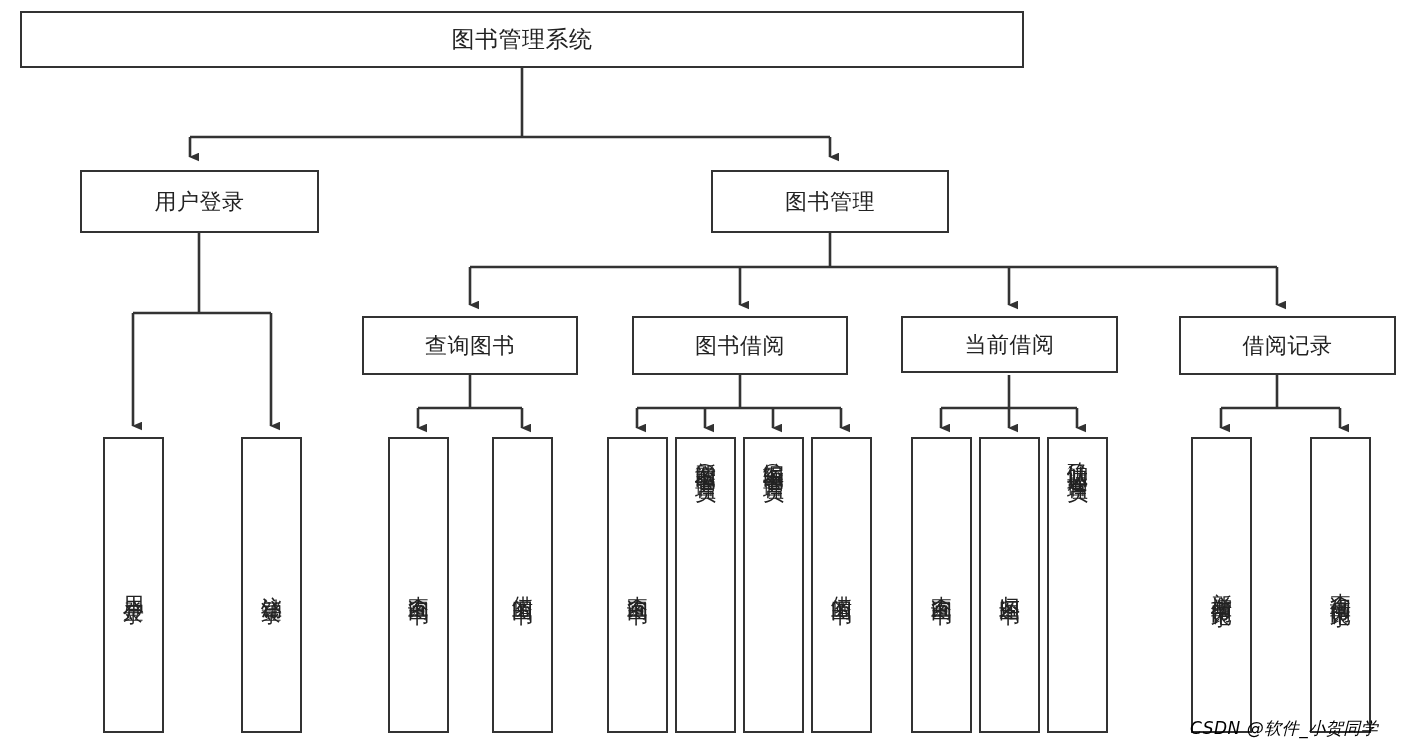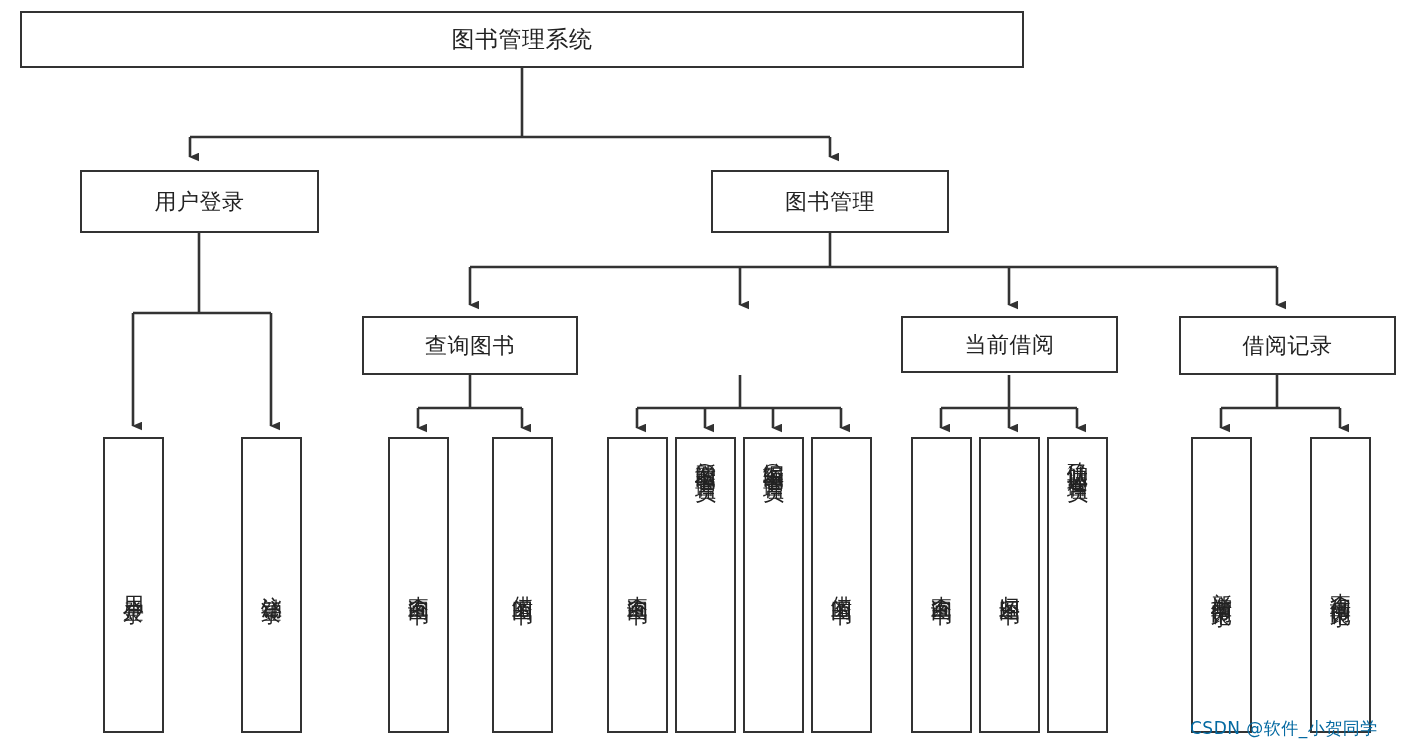--- a/index.html
+++ b/index.html
@@ -62,24 +62,25 @@
     letter-spacing: 3px;
     white-space: nowrap;
   }
   .node.v.center {
     align-items: center;
     padding-top: 0;
   }
   .watermark {
     position: absolute;
     font-size: 17px;
-    color: #0369a1;
+    color: #000000;
     white-space: nowrap;
     letter-spacing: 0.5px;
     font-family: "DejaVu Sans", "Liberation Sans", sans-serif;
+    font-style: italic;
   }
 </style>
 </head>
 <body>
 
 <div id="canvas">
 
   <svg id="wires" viewBox="0 0 1405 747" xmlns="http://www.w3.org/2000/svg">
     <defs>
       <marker id="arrow" markerWidth="9" markerHeight="10" refX="4.5" refY="9" orient="auto" markerUnits="userSpaceOnUse">
@@ -144,20 +145,23 @@
   </div>
 
   <div class="node h" style="left:711px; top:170px; width:238px; height:63px;">
     <span class="lbl">图书管理</span>
   </div>
 
   <div class="node h" style="left:362px; top:316px; width:216px; height:59px;">
     <span class="lbl">查询图书</span>
   </div>
 
+  <div class="node h" style="left:632px; top:316px; width:216px; height:59px;">
+    <span class="lbl">图书借阅</span>
+  </div>
 
   <div class="node h" style="left:901px; top:316px; width:217px; height:57px;">
     <span class="lbl">当前借阅</span>
   </div>
 
   <div class="node h" style="left:1169px; top:316px; width:217px; height:59px;margin-left:10px;">
     <span class="lbl">借阅记录</span>
   </div>
 
   <div class="node v center" style="left:103px; top:437px; width:61px; height:296px;">

